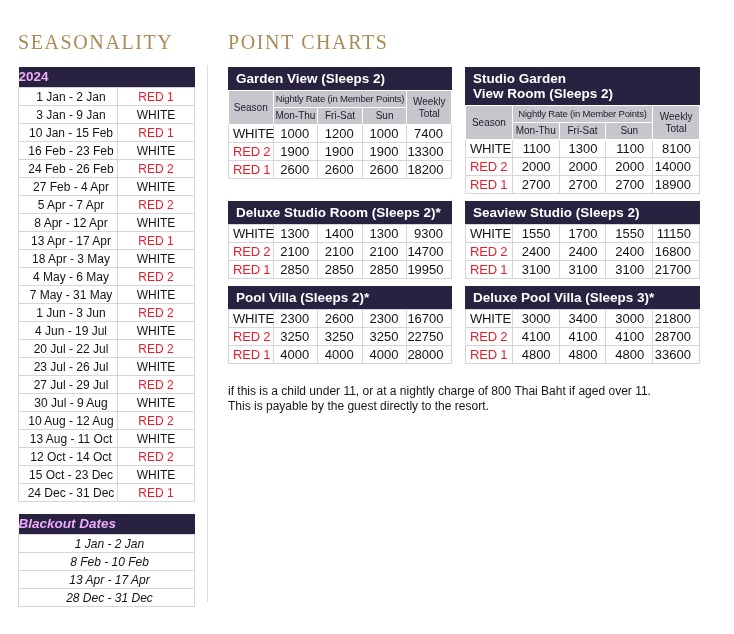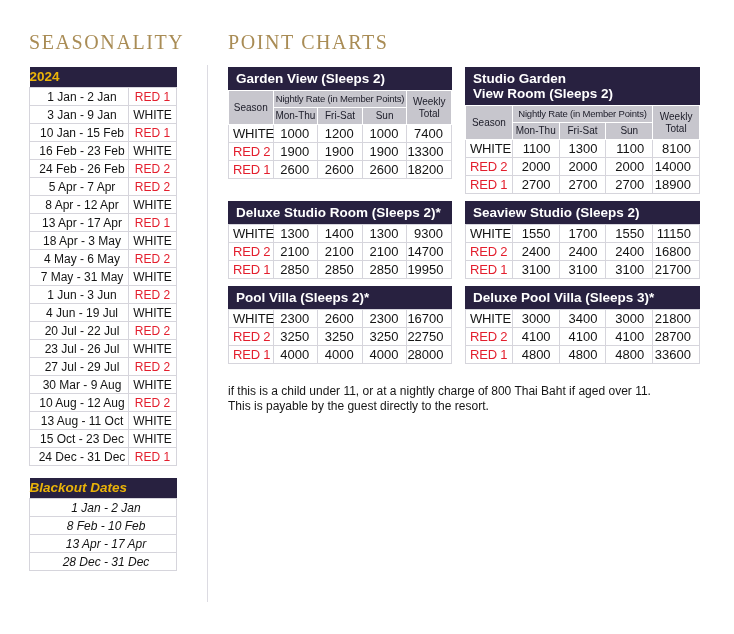--- a/index.html
+++ b/index.html
@@ -7,25 +7,25 @@
     width:734px; height:634px; background:#ffffff; position:relative;
     font-family:"Liberation Sans", sans-serif; color:#141414;
     -webkit-font-smoothing:antialiased;
   }
   .heading {
     font-family:"Liberation Serif", serif; font-weight:400;
     font-size:20px; letter-spacing:1.6px; color:#a98c55;
     margin:0 0 13px 0; line-height:23px; white-space:nowrap;
   }
   
-  .left-col { position:absolute; left:29px; top:31px; width:148px; }
+  .left-col { position:absolute; left:18px; top:31px; width:177px; }
   .divider { position:absolute; left:207px; top:65px; width:1px; height:537px; background:#dcdbe2; }
   table { border-collapse:collapse; table-layout:fixed; width:100%; }
   th.bar {
-    background:#282140; color:#eab308; text-align:left;
+    background:#282140; color:#f0abfc; text-align:left;
     font-size:13.5px; padding:3px 0; line-height:14px;
   }
   .year-table td, .blackout-table td {
     border:1px solid #d6d5dc; font-size:12px; height:17px; padding:0;
   }
   td.date { padding-left:6px; text-align:center; }
   .year-table col.c-date { width:99px; }
   td.season { text-align:center; }
   .red { color:#e31e2d; }
   .blackout-table { margin-top:12px;font-style:italic; }
@@ -83,20 +83,24 @@
         </tr>
       <tr>
           <td class="date">16 Feb - 23 Feb</td>
           <td class="season">WHITE</td>
         </tr>
       <tr>
           <td class="date">24 Feb - 26 Feb</td>
           <td class="season red">RED 2</td>
         </tr>
       <tr>
+          <td class="date">27 Feb - 4 Apr</td>
+          <td class="season">WHITE</td>
+        </tr>
+      <tr>
           <td class="date">5 Apr - 7 Apr</td>
           <td class="season red">RED 2</td>
         </tr>
       <tr>
           <td class="date">8 Apr - 12 Apr</td>
           <td class="season">WHITE</td>
         </tr>
       <tr>
           <td class="date">13 Apr - 17 Apr</td>
           <td class="season red">RED 1</td>
@@ -127,30 +131,34 @@
         </tr>
       <tr>
           <td class="date">23 Jul - 26 Jul</td>
           <td class="season">WHITE</td>
         </tr>
       <tr>
           <td class="date">27 Jul - 29 Jul</td>
           <td class="season red">RED 2</td>
         </tr>
       <tr>
-          <td class="date">30 Mar - 9 Aug</td>
+          <td class="date">30 Jul - 9 Aug</td>
           <td class="season">WHITE</td>
         </tr>
       <tr>
           <td class="date">10 Aug - 12 Aug</td>
           <td class="season red">RED 2</td>
         </tr>
       <tr>
           <td class="date">13 Aug - 11 Oct</td>
           <td class="season">WHITE</td>
+        </tr>
+      <tr>
+          <td class="date">12 Oct - 14 Oct</td>
+          <td class="season red">RED 2</td>
         </tr>
       <tr>
           <td class="date">15 Oct - 23 Dec</td>
           <td class="season">WHITE</td>
         </tr>
       <tr>
           <td class="date">24 Dec - 31 Dec</td>
           <td class="season red">RED 1</td>
         </tr>
     </tbody>

